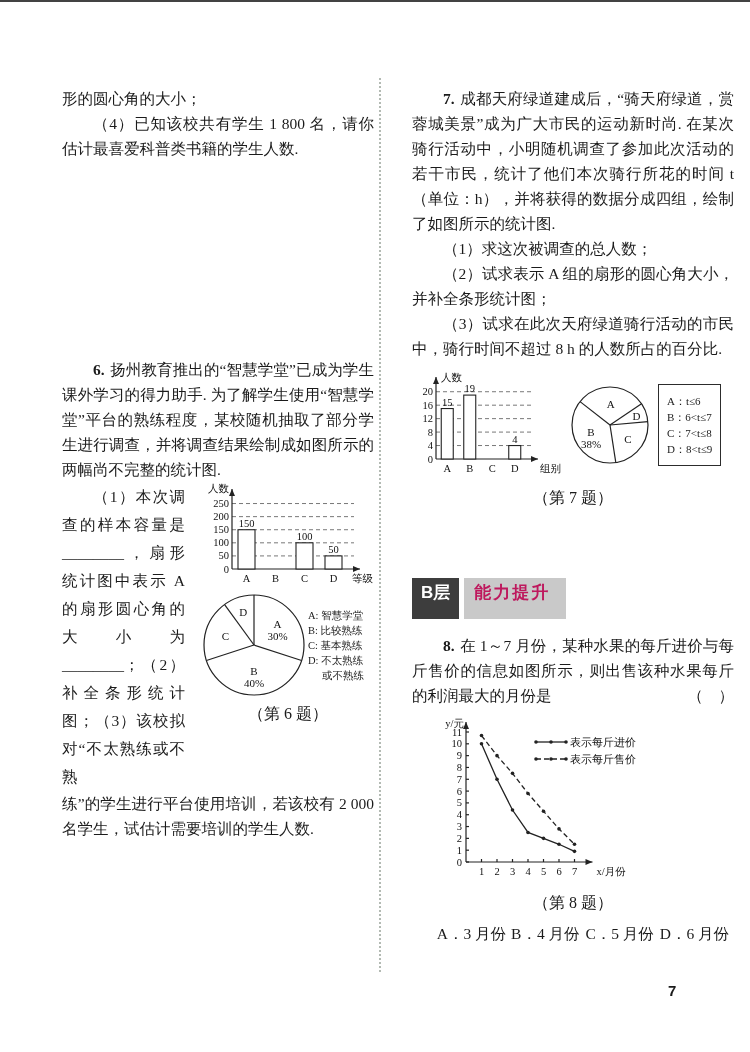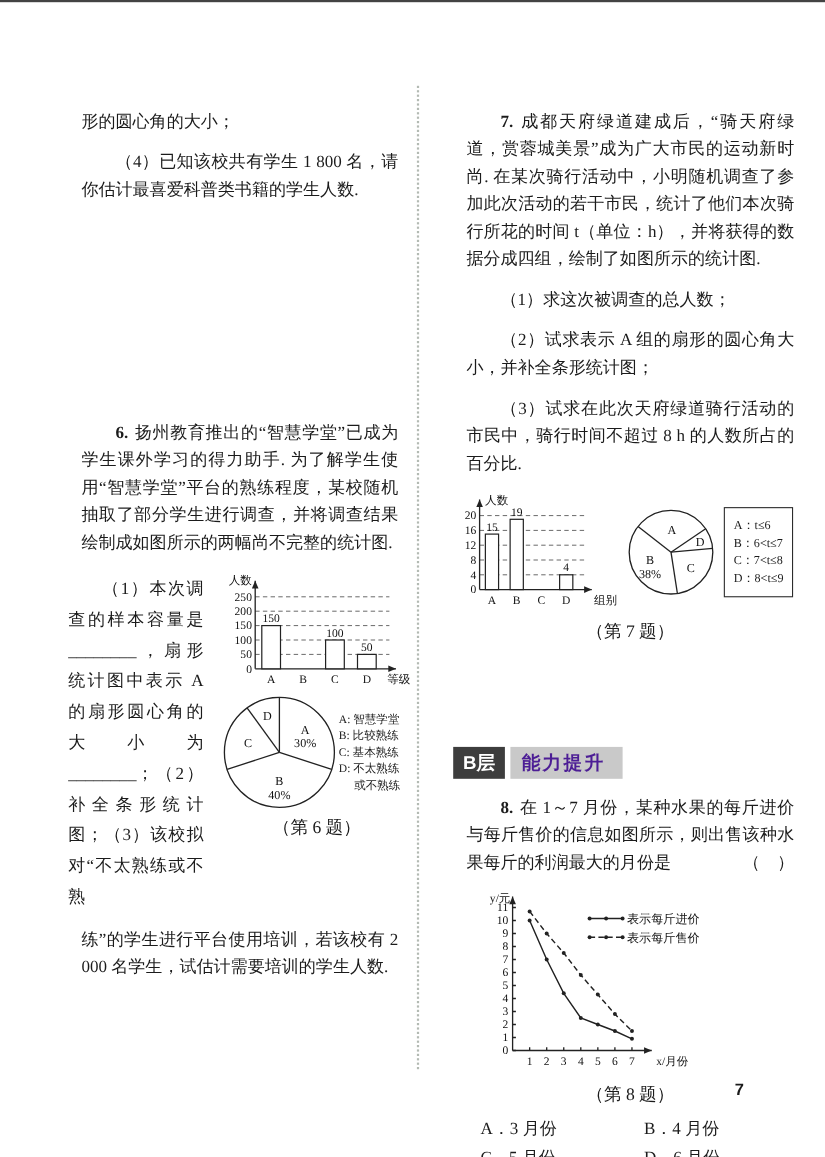--- a/index.html
+++ b/index.html
@@ -3,43 +3,43 @@
 <meta charset="utf-8">
 <style>
   *{margin:0;padding:0;box-sizing:border-box}
   html,body{width:750px;height:1052px}
   body{background:#fff;color:#1b1b1b;font-family:"Liberation Serif","DejaVu Serif",serif;position:relative;overflow:hidden}
   .page{position:absolute;inset:0;border-top:2px solid #434343;background:#fff}
   .col{position:absolute;top:84px;font-size:15.5px;line-height:25px;text-align:justify}
   .col-left{left:62px;width:312px}
   .col-right{left:412px;width:322px}
   .col-divider{position:absolute;left:379px;top:76px;height:894px;border-left:2px dotted #b3bab3}
-  .para{margin:12px}
+  .para{margin:0}
   .indent{text-indent:2em}
   .qnum{font-weight:bold;margin-right:.35em}
   .gap-q6{margin-top:196px}
   
-  .q6-row{display:flex;gap:17px;margin-top:16px}
+  .q6-row{display:flex;gap:17px;margin-top:1px}
   .q6-side{width:138px;line-height:28px;text-align:justify}
   .q6-fig{width:172px;flex:none}
   .pie-row{display:flex;align-items:center;gap:2px;margin-top:6px}
   .legend6{list-style:none;font-size:10.5px;line-height:15px;width:66px;text-align:left}
   .legend6 li:last-child{padding-left:14px}
   .caption{text-align:center;font-size:16px;margin-top:4px;text-indent:0}
   
   .q7-figrow{display:flex;align-items:center;gap:8px;margin-top:8px}
   .legendbox{border:1.5px solid #2c2c2c;padding:8px 8px;font-size:11px;line-height:16px;white-space:nowrap}
   
-  .section-header{margin-top:92px;font-family:"Liberation Sans","DejaVu Sans",sans-serif;font-size:17px;font-weight:bold;display:flex;align-items:stretch;gap:5px}
+  .section-header{margin-top:68px;font-family:"Liberation Sans","DejaVu Sans",sans-serif;font-size:17px;font-weight:bold;display:flex;align-items:stretch;gap:5px}
   .badge{background:#3d3d3d;color:#fff;padding:2px 9px}
-  .sec-title{background:#c9c9c9;color:#4c1d95;padding:2px 16px 2px 10px;letter-spacing:2px}
+  .sec-title{background:#c9c9c9;color:#be185d;padding:2px 16px 14px 10px;letter-spacing:2px}
   .q8-intro{margin-top:14px}
   .bracket{float:right}
   .q8-chart{margin:8px 0 0 30px}
-  .options{display:grid;grid-template-columns:1fr 1fr;padding-left:1.6em;line-height:26px;margin-top:6px}
+  .options{display:grid;grid-template-columns:1fr 1fr 1fr 1fr;padding-left:1.6em;line-height:26px;margin-top:6px}
   .page-num{position:absolute;left:668px;top:980px;font-family:"Liberation Sans","DejaVu Sans",sans-serif;font-weight:bold;font-size:15px}
   .chart{display:block}
   
   svg{display:block}
   svg text{font-family:"Liberation Serif","DejaVu Serif",serif;fill:#111}
   .axis{stroke:#222;stroke-width:1.2;fill:none}
   .bar{stroke:#222;stroke-width:1.1;fill:#fff}
   .pie{stroke:#222;stroke-width:1.2;fill:none}
   .ln{stroke:#222;stroke-width:1.3;fill:none}
   .dash{stroke-dasharray:5 3}

